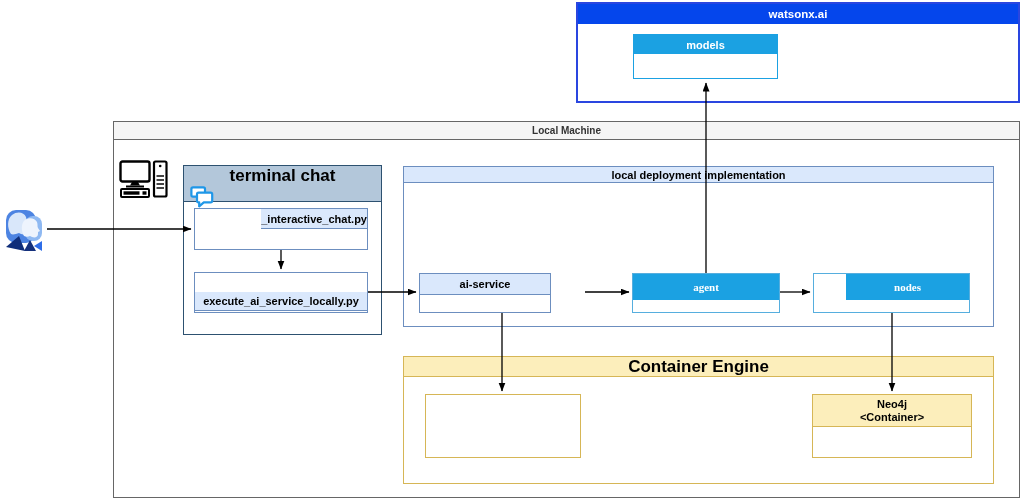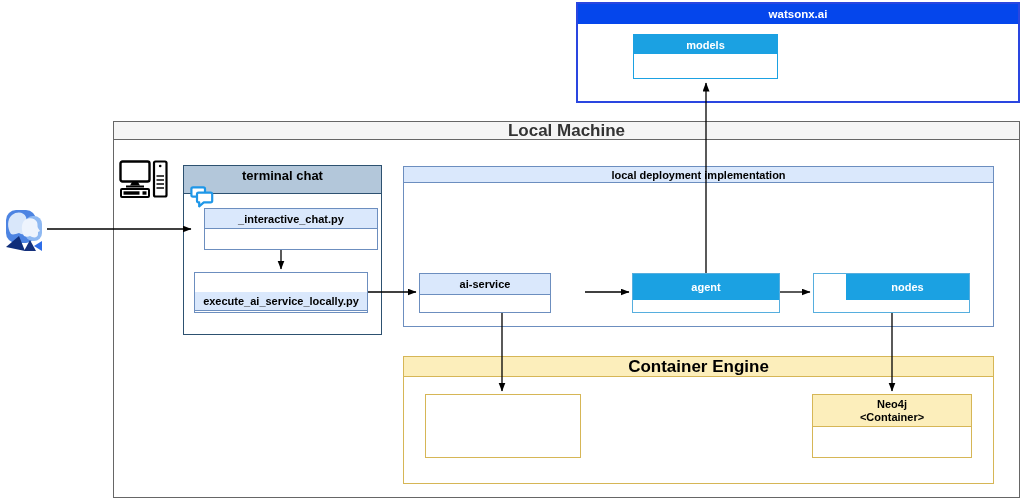--- a/index.html
+++ b/index.html
@@ -16,39 +16,39 @@
   .node-header{box-sizing:border-box;text-align:center;font-weight:bold;
     display:flex;align-items:center;justify-content:center;flex-direction:column;}
   .node-body{flex:1;background:#fff;}
 
   
   .watsonx{border:2px solid var(--watsonx-border);}
   .watsonx .group-header{height:20px;line-height:20px;background:var(--watsonx-blue);color:#fff;font-size:11.5px;}
 
   .local-machine{border:1px solid var(--gray-border);}
   .local-machine .group-header{height:18px;line-height:18px;background:var(--gray-header);
-    border-bottom:1px solid var(--gray-border);color:#333;font-size:17px;}
+    border-bottom:1px solid var(--gray-border);color:#333;font-size:10px;}
 
   .terminal-chat{border:1px solid var(--terminal-border);}
-  .terminal-chat .group-header{height:28px;line-height:20px;background:var(--terminal-header);
-    border-bottom:1px solid var(--terminal-border);font-size:13px;}
+  .terminal-chat .group-header{height:36px;line-height:20px;background:var(--terminal-header);
+    border-bottom:1px solid var(--terminal-border);font-size:17px;}
 
   .ldi{border:1px solid var(--light-blue-border);}
   .ldi .group-header{height:16px;line-height:16px;background:var(--light-blue-fill);
     border-bottom:1px solid var(--light-blue-border);font-size:11px;}
 
   .container-engine{border:1px solid var(--yellow-border);}
   .container-engine .group-header{height:20px;line-height:20px;background:var(--yellow-fill);
     border-bottom:1px solid var(--yellow-border);font-size:17px;}
 
   .node.lightblue{border:1px solid var(--light-blue-border);}
   .node.lightblue .node-header{background:var(--light-blue-fill);border-bottom:1px solid var(--light-blue-border);
     font-size:11px;color:#000;}
 
-  .node.sky{border:1px solid var(--sky-border);}
+  .node.sky{border:1px solid var(--sky-border);font-family:Liberation Serif, serif;}
   .node.sky .node-header{background:var(--sky-blue);color:#fff;font-size:11px;}
   .node.sky-strong{border:1px solid var(--sky-blue);}
   .node.sky-strong .node-header{background:var(--sky-blue);color:#fff;font-size:11px;}
 
   .node.yellow{border:1px solid var(--yellow-border);}
   .node.yellow .node-header{background:var(--yellow-fill);border-bottom:1px solid var(--yellow-border);
     font-size:11px;color:#000;line-height:13px;}
 
   .icon{position:absolute;}
   svg.overlay{position:absolute;left:0;top:0;width:1022px;height:503px;pointer-events:none;}
@@ -75,21 +75,21 @@
     <div class="group-header">terminal chat</div>
   </div>
 
   <div class="icon" style="left:190px;top:186px;width:24px;height:22px;">
     <svg width="24" height="22" viewBox="0 0 24 22">
       <rect x="1.4" y="1.4" width="13.6" height="9.2" rx="1.6" fill="#fff" stroke="#1F97E8" stroke-width="2.2"></rect>
       <path d="M8.6,6.6 h12 q1.6,0 1.6,1.6 v6.6 q0,1.6 -1.6,1.6 h-6.8 l-4.6,4 v-4 h-0.6 q-1.6,0 -1.6,-1.6 v-6.6 q0,-1.6 1.6,-1.6 z" fill="#fff" stroke="#1F97E8" stroke-width="2.2" stroke-linejoin="round"></path>
     </svg>
   </div>
 
-  <div class="node lightblue" style="left:204px;top:208px;width:174px;height:42px;">
+  <div class="node lightblue" style="left:194px;top:208px;width:174px;height:42px;align-items:flex-end;">
     <div class="node-header" style="height:20px;">_interactive_chat.py</div>
     <div class="node-body"></div>
   </div>
 
   <div class="node lightblue" style="left:194px;top:272px;width:174px;height:41px;">
     <div class="node-header" style="height:19px;margin-top:19px;">execute_ai_service_locally.py</div>
     <div class="node-body"></div>
   </div>
 
   <div class="group ldi" style="left:403px;top:166px;width:591px;height:161px;">

